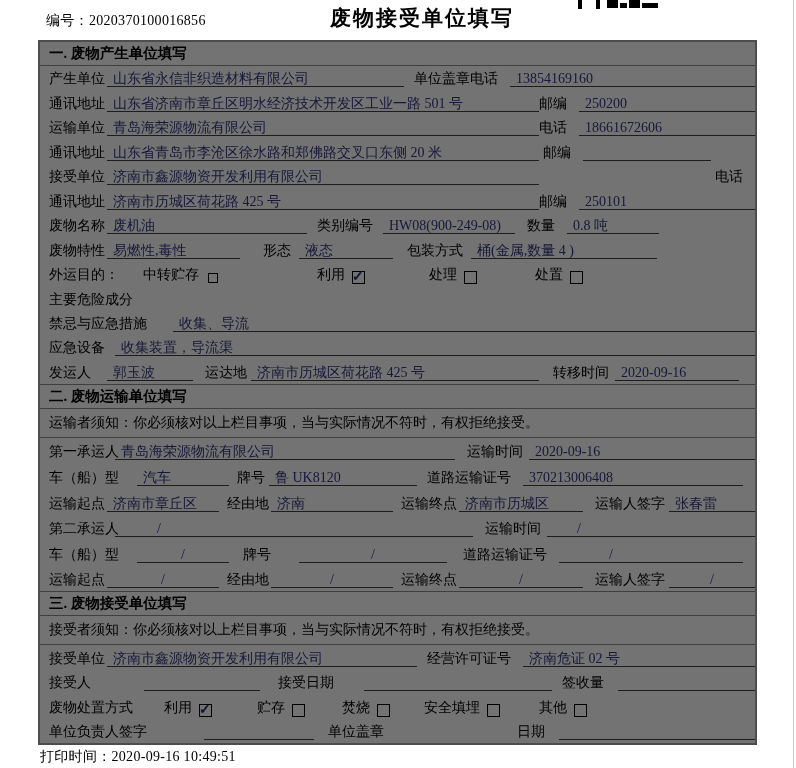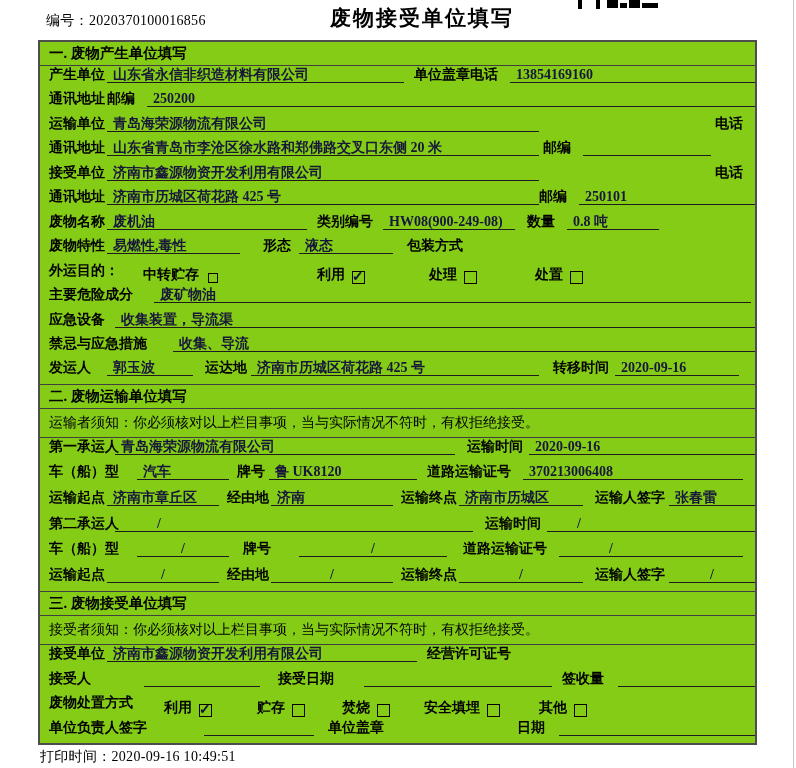--- a/index.html
+++ b/index.html
@@ -12,28 +12,28 @@
   .qr{position:absolute;top:0;left:578px;width:84px;height:9px;overflow:hidden;}
   .qr div{position:absolute;background:#000;}
   .qr .q1{left:0;top:-8px;width:14px;height:14px;background:transparent;border:4px solid #000;}
   .qr .q2{left:29px;top:0;width:11px;height:8px;}
   .qr .q3{left:42px;top:3px;width:7px;height:5px;}
   .qr .q4{left:51px;top:0;width:11px;height:8px;}
   .qr .q5{left:64px;top:3px;width:16px;height:5px;}
   .page-edge{position:absolute;top:0;right:2px;width:1px;height:768px;background:#c9c9c9;}
 
   .box{position:absolute;left:38px;top:40px;width:719px;height:705px;
-       border:2px solid #4d4d4d;box-sizing:border-box;background:#84cc16;}
+       border:2px solid #4d4d4d;box-sizing:border-box;background:#737373;}
   .sec-hdr{display:flex;align-items:center;padding-left:9px;font-weight:bold;font-size:14.5px;
            border-bottom:1px solid #3f3f3f;box-sizing:border-box;}
   .hdr1{height:24px;}
   .hdr23{height:25px;border-top:1px solid #3f3f3f;}
   .notice{height:29px;display:flex;align-items:center;padding-left:9px;
           border-bottom:1px solid #3f3f3f;box-sizing:border-box;}
-  .row{display:flex;padding:0 0 3px 9px;box-sizing:border-box;font-weight:bold;}
+  .row{display:flex;align-items:flex-end;padding:0 0 3px 9px;box-sizing:border-box;}
   .r1{height:24.46px;} .r2{height:25.6px;} .r3{height:24.5px;}
   .lbl{white-space:nowrap;line-height:17px;flex:0 0 auto;}
   .u{border-bottom:1px solid #1d1d1d;color:#17173a;white-space:nowrap;line-height:17px;
      height:17px;padding-left:6px;box-sizing:border-box;flex:0 0 auto;overflow:hidden;}
   .fx{flex:1 1 auto;}
   .ctr{text-align:center;padding-left:0;}
   .ind{padding-left:42px;}
   .cb{display:inline-block;width:11px;height:11px;border:1px solid #000;margin-left:7px;
       position:relative;top:1px;flex:0 0 auto;}
   .cb.sm{width:8px;height:8px;top:0;margin-left:9px;}
@@ -63,28 +63,30 @@
   <div class="row r1">
     <span class="lbl" style="width:58px">产生单位</span>
     <span class="u" style="width:297px">山东省永信非织造材料有限公司</span>
     <span class="lbl" style="margin-left:10px">单位盖章</span>
     <span class="lbl" style="margin-left:auto;width:40px">电话</span>
     <span class="u fx">13854169160</span>
   </div>
 
   <div class="row r1">
     <span class="lbl" style="width:58px">通讯地址</span>
+    <span class="u" style="width:432px">山东省济南市章丘区明水经济技术开发区工业一路 501 号</span>
     <span class="lbl" style="margin-left:auto;width:40px">邮编</span>
     <span class="u fx">250200</span>
   </div>
 
   <div class="row r1">
     <span class="lbl" style="width:58px">运输单位</span>
     <span class="u" style="width:432px">青岛海荣源物流有限公司</span>
     <span class="lbl" style="margin-left:auto;width:40px">电话</span>
+    <span class="u fx">18661672606</span>
   </div>
 
   <div class="row r1">
     <span class="lbl" style="width:58px">通讯地址</span>
     <span class="u" style="width:432px">山东省青岛市李沧区徐水路和郑佛路交叉口东侧 20 米</span>
     <span class="lbl" style="margin-left:auto;width:40px">邮编</span>
     <span class="u" style="width:128px;margin-right:44px"></span>
   </div>
 
   <div class="row r1">
@@ -108,20 +110,21 @@
     <span class="lbl" style="margin-left:12px;width:40px">数量</span>
     <span class="u" style="width:92px;margin-right:116px">0.8 吨</span>
   </div>
 
   <div class="row r1">
     <span class="lbl" style="width:58px">废物特性</span>
     <span class="u" style="width:133px">易燃性,毒性</span>
     <span class="lbl" style="margin-left:23px;width:36px">形态</span>
     <span class="u" style="width:94px">液态</span>
     <span class="lbl" style="margin-left:14px;width:64px">包装方式</span>
+    <span class="u" style="width:186px;margin-right:110px">桶(金属,数量  4 )</span>
   </div>
 
   <div class="row r1">
     <span class="lbl" style="width:94px">外运目的：</span>
     <span class="opt" style="width:174px">
         <span>中转贮存</span>
         <span class="cb sm"></span>
       </span>
     <span class="opt" style="width:112px">
         <span>利用</span>
@@ -132,31 +135,30 @@
         <span class="cb"></span>
       </span>
     <span class="opt">
         <span>处置</span>
         <span class="cb"></span>
       </span>
   </div>
 
   <div class="row r1">
     <span class="lbl" style="width:105px">主要危险成分</span>
-    <span class="u fx" style="margin-right:4px">废矿物油</span>
+  </div>
+
+  <div class="row r1">
+    <span class="lbl" style="width:124px">禁忌与应急措施</span>
+    <span class="u fx">收集、导流</span>
   </div>
 
   <div class="row r1">
     <span class="lbl" style="width:66px">应急设备</span>
     <span class="u fx">收集装置，导流渠</span>
-  </div>
-
-  <div class="row r1">
-    <span class="lbl" style="width:124px">禁忌与应急措施</span>
-    <span class="u fx">收集、导流</span>
   </div>
 
   <div class="row r1">
     <span class="lbl" style="width:58px">发运人</span>
     <span class="u" style="width:86px">郭玉波</span>
     <span class="lbl" style="margin-left:12px;width:46px">运达地</span>
     <span class="u" style="width:288px">济南市历城区荷花路 425 号</span>
     <span class="lbl" style="margin-left:14px;width:62px">转移时间</span>
     <span class="u fx" style="margin-right:16px">2020-09-16</span>
   </div>
@@ -218,20 +220,21 @@
     <span class="u fx ctr">/</span>
   </div>
 
   <div class="sec-hdr hdr23">三. 废物接受单位填写</div>
   <div class="notice">接受者须知：你必须核对以上栏目事项，当与实际情况不符时，有权拒绝接受。</div>
 
   <div class="row r3">
     <span class="lbl" style="width:58px">接受单位</span>
     <span class="u" style="width:310px">济南市鑫源物资开发利用有限公司</span>
     <span class="lbl" style="margin-left:10px;width:96px">经营许可证号</span>
+    <span class="u fx">济南危证 02 号</span>
   </div>
 
   <div class="row r3">
     <span class="lbl" style="width:95px">接受人</span>
     <span class="u" style="width:116px"></span>
     <span class="lbl" style="margin-left:18px;width:86px">接受日期</span>
     <span class="u" style="width:188px"></span>
     <span class="lbl" style="margin-left:10px;width:56px">签收量</span>
     <span class="u fx"></span>
   </div>

